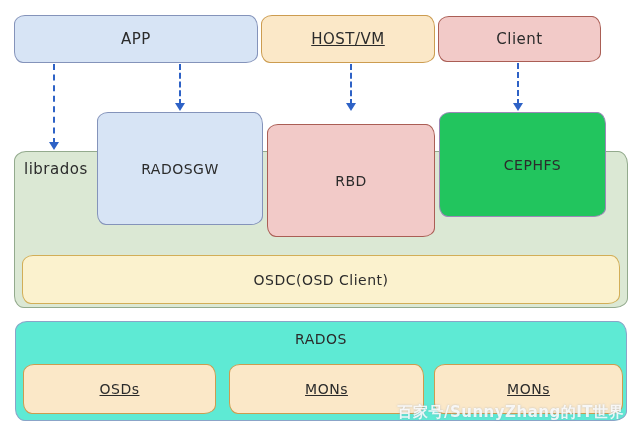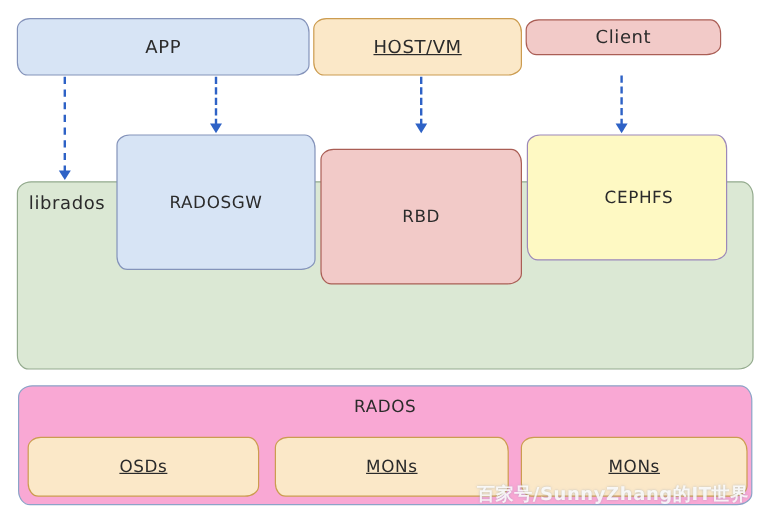--- a/index.html
+++ b/index.html
@@ -25,29 +25,29 @@
   }
   .container-box {
     position: absolute;
     border: 1.6px solid;
     border-radius: 12px 10px 13px 10px / 10px 13px 10px 12px;
     box-sizing: border-box;
   }
   .fill-blue   { background: #d7e4f5; border-color: #8493ba; }
   .fill-orange { background: #fbe8c8; border-color: #cc9c50; text-decoration: underline; }
   .fill-red    { background: #f2cac8; border-color: #aa5e55; }
-  .fill-purple { background: #fef9c3; border-color: #9c88b9; padding-left: 20px; }
+  .fill-purple { background: #22c55e; border-color: #9c88b9; padding-left: 20px; }
   .fill-green  { background: #dbe8d4; border-color: #93aa8d; }
   .fill-yellow { background: #fbf2ce; border-color: #d2ae57; }
-  .fill-rados  { background: #f9a8d4; border-color: #8ba4c8; padding-left: 32px; }
+  .fill-rados  { background: #5eead4; border-color: #8ba4c8; padding-left: 32px; }
 
   
   #box-app    { left: 14px;  top: 15px; width: 244px; height: 48px; font-size: 15px; }
   #box-hostvm { left: 261px; top: 15px; width: 174px; height: 48px; font-size: 15px; }
-  #box-client { left: 438px; top: 16px; width: 163px; height: 30px; font-size: 15px; }
+  #box-client { left: 438px; top: 16px; width: 163px; height: 46px; font-size: 15px; }
 
   
   #librados   { left: 14px;  top: 151px; width: 614px; height: 157px; }
   .librados-label {
     position: absolute; left: 9px; top: 8px;
     font-size: 15px; letter-spacing: 0.5px;
   }
   #box-radosgw { left: 97px;  top: 112px; width: 166px; height: 113px; }
   #box-rbd     { left: 267px; top: 124px; width: 168px; height: 113px; }
   #box-cephfs  { left: 439px; top: 112px; width: 167px; height: 105px; }
@@ -132,20 +132,23 @@
   <div class="box fill-blue" id="box-radosgw">
     <span>RADOSGW</span>
   </div>
   <div class="box fill-red" id="box-rbd">
     <span>RBD</span>
   </div>
   <div class="box fill-purple" id="box-cephfs">
     <span>CEPHFS</span>
   </div>
 
+  <div class="box fill-yellow" id="osdc">
+    <span>OSDC(OSD Client)</span>
+  </div>
 
   <div class="container-box fill-rados" id="rados">
     <div class="rados-label">RADOS</div>
     <div class="box fill-orange" id="box-osds">
       <span>OSDs</span>
     </div>
     <div class="box fill-orange" id="box-mons1">
       <span>MONs</span>
     </div>
     <div class="box fill-orange" id="box-mons2">

